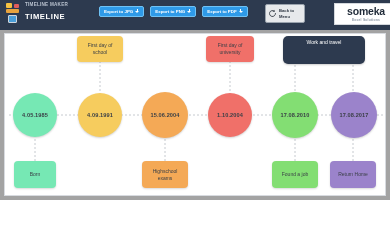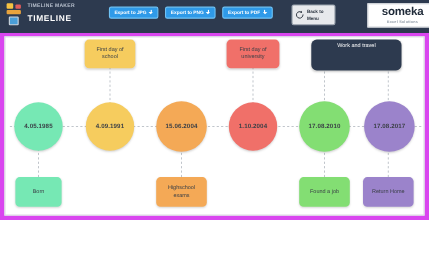--- a/index.html
+++ b/index.html
@@ -9,21 +9,21 @@
     height: 200px;
     overflow: hidden;
     font-family: "Liberation Sans", sans-serif;
     background: #ffffff;
   }
 
   #app {
     position: relative;
     width: 390px;
     height: 200px;
-    background: #d946ef;
+    background: #a3a3a3;
     overflow: hidden;
   }
 
   
   .header {
     position: absolute;
     left: 0; top: 0;
     width: 390px;
     height: 30px;
     background: #2d3a4f;

